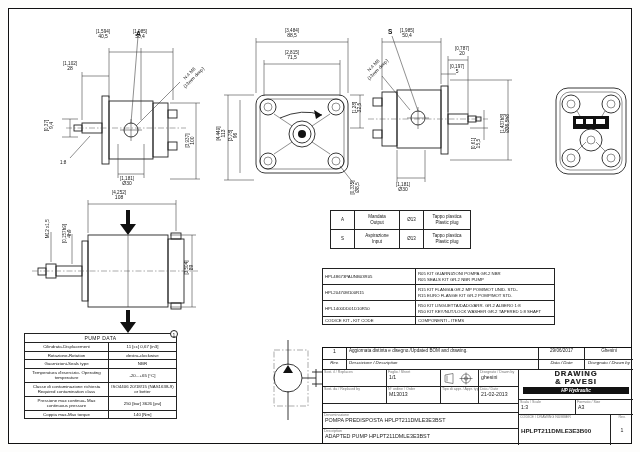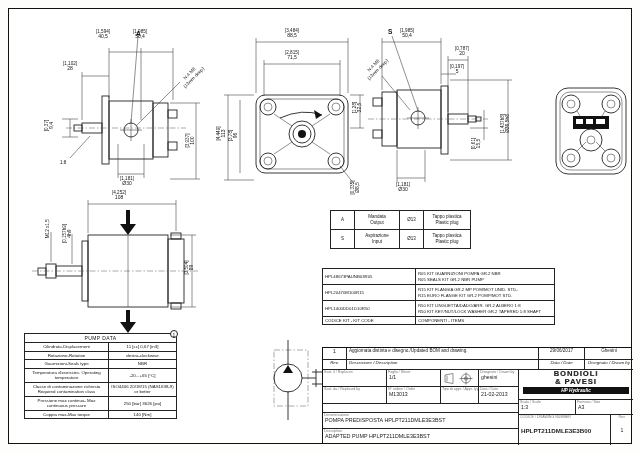--- a/index.html
+++ b/index.html
@@ -382,21 +382,21 @@
     <div class="tb" style="left:0;top:65px;width:196px;height:16px">
         <span class="tiny">Denominazione</span>
         <span class="val" style="font-size:5.4px">POMPA PREDISPOSTA HPLPT211DMLE3E3BST</span>
       </div>
     <div class="tb" style="left:0;top:81px;width:196px;height:16px;border-bottom:none">
         <span class="tiny">Description</span>
         <span class="val" style="font-size:5.4px">ADAPTED PUMP HPLPT211DMLE3E3BST</span>
       </div>
 
     <div class="tb" id="logo-box" style="left:196px;top:22px;width:114px;height:30px;border-right:none">
-      <div class="logo-line">BONDIOLI</div>
+      <div class="logo-line">DRAWING</div>
       <div class="logo-line">&amp; PAVESI</div>
       <div class="logo-bar">HP Hydraulic</div>
     </div>
     <div class="tb" style="left:196px;top:52px;width:57px;height:15px">
         <span class="tiny">Scala / Scale</span>
         <span class="val">1:3</span>
       </div>
     <div class="tb" style="left:253px;top:52px;width:57px;height:15px;border-right:none">
         <span class="tiny">Formato / Size</span>
         <span class="val">A3</span>

